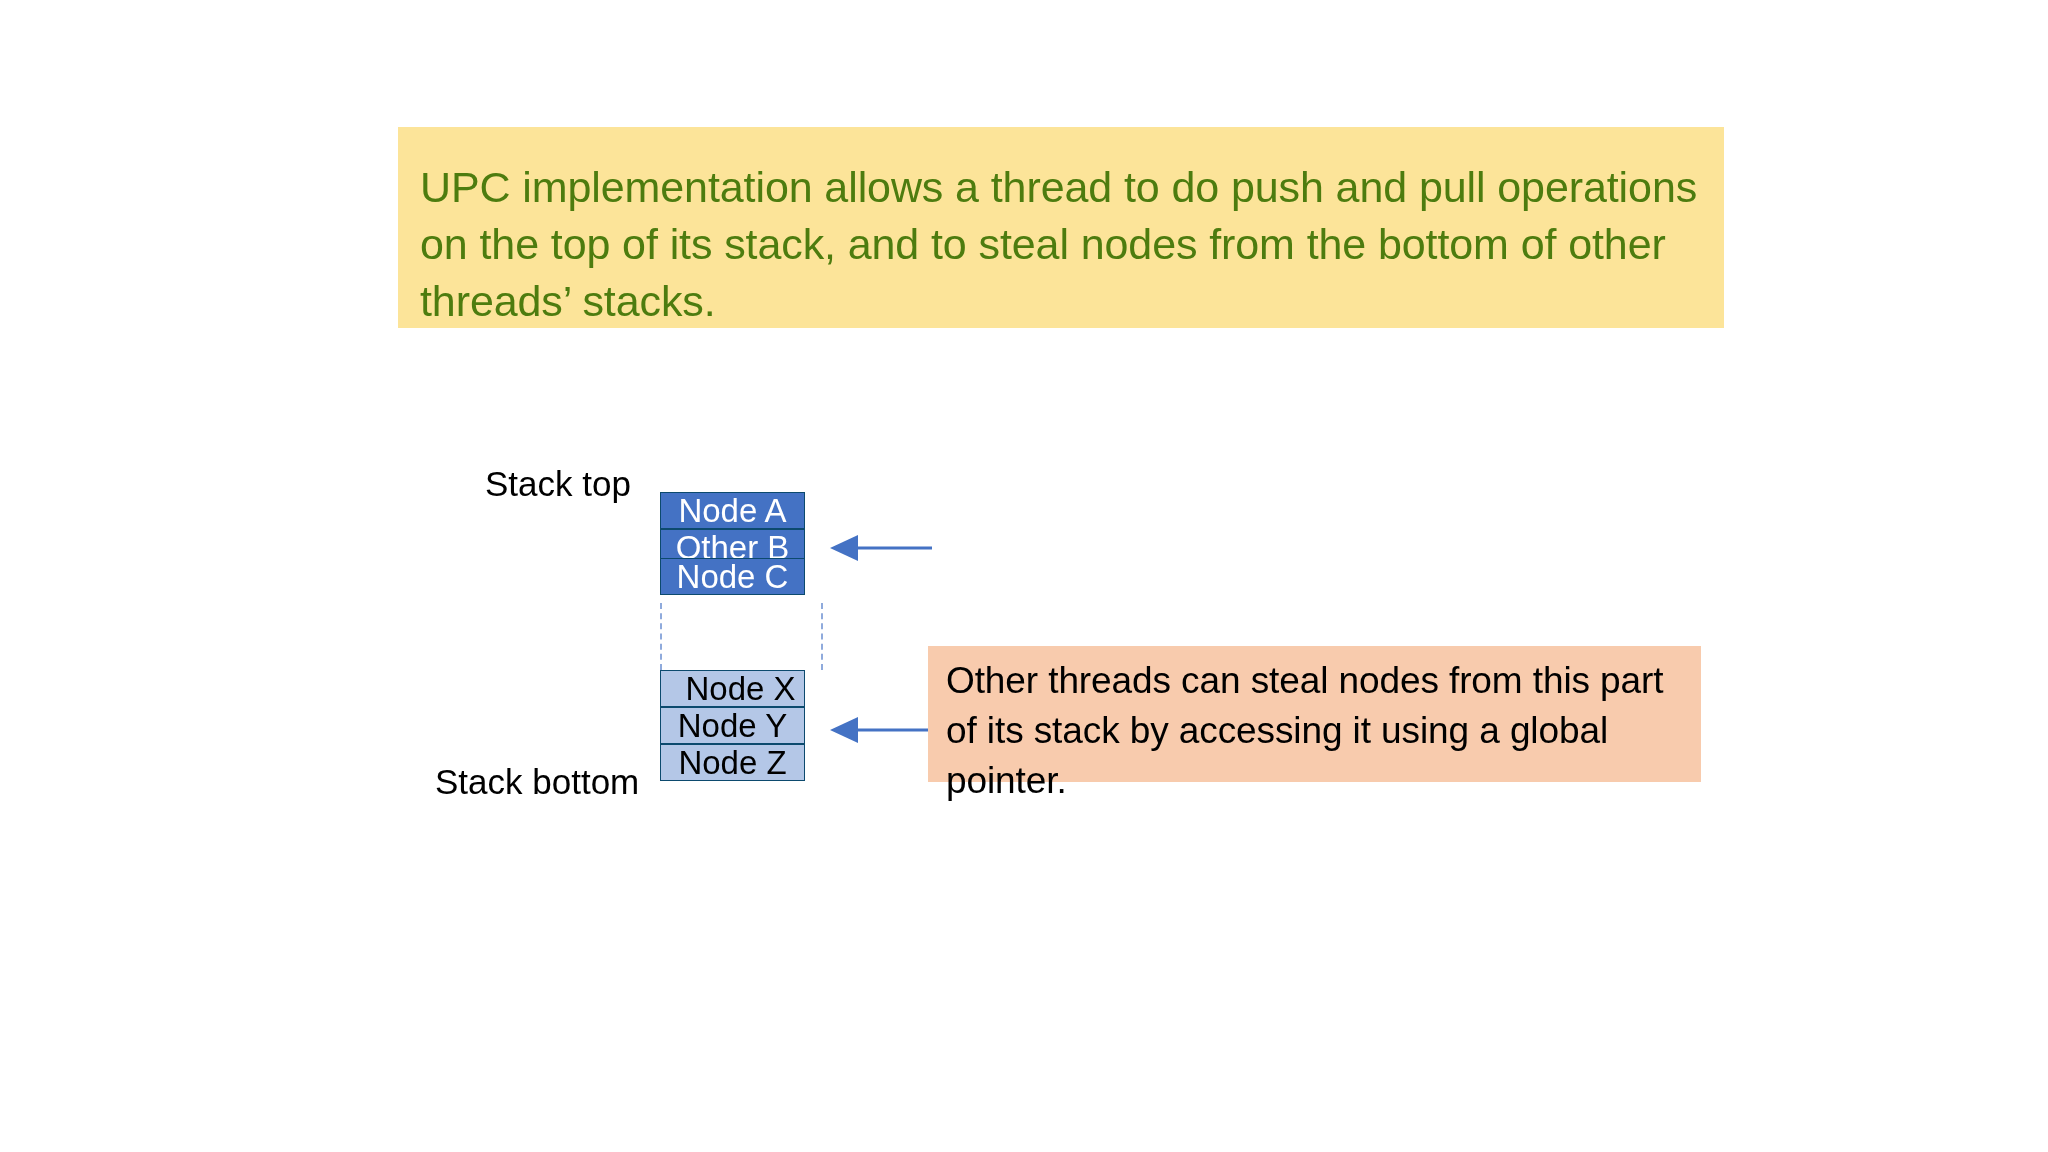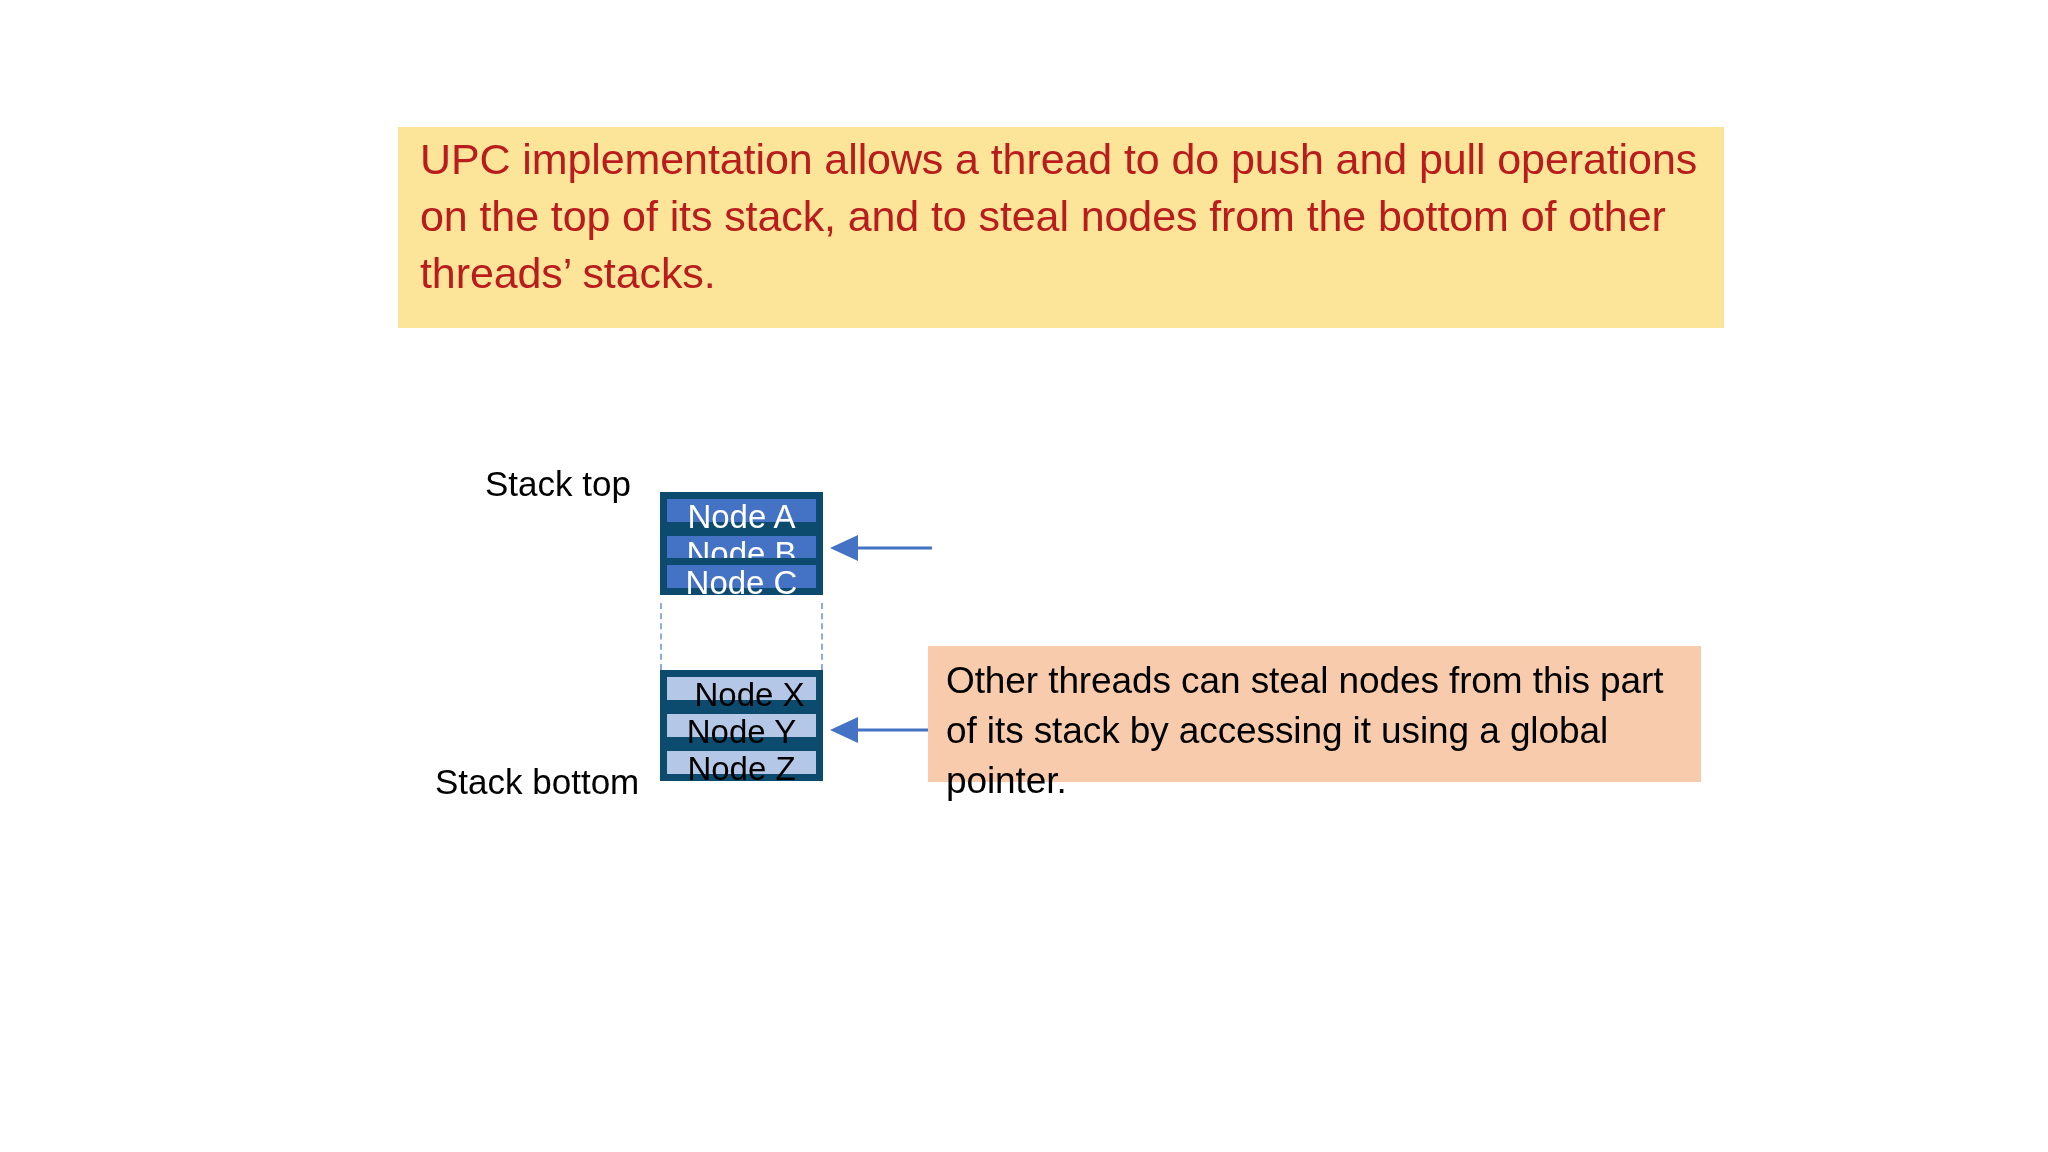--- a/index.html
+++ b/index.html
@@ -20,25 +20,25 @@
     position: absolute;
     inset: 0;
     background: #ffffff;
   }
 
   
   .banner {
     position: absolute;
     background: #FCE499;
     box-sizing: border-box;
-    padding: 4px 22px 10px 22px;
+    padding: 32px 22px 10px 22px;
     font-size: 43px;
     line-height: 1.32;
     letter-spacing: -0.1px;
-    color: #b91c1c;
+    color: #4d7c0f;
   }
   .banner-top {
     left: 398px;
     top: 127px;
     width: 1326px;
     height: 201px;
   }
   .banner-bottom {
     left: 398px;
     top: 917px;
@@ -74,24 +74,24 @@
   .stack-wrap {
     position: absolute;
     left: 660px;
     top: 492px;
     width: 163px;
     height: 293px;
   }
   .node {
     position: absolute;
     left: 0;
-    width: 163px;
+    width: 145px;
     height: 37px;
     box-sizing: border-box;
-    border: 7px solid #0c4a6e;
+    border: 1px solid #0c4a6e;
     font-size: 33px;
     line-height: 35px;
     text-align: center;
     white-space: nowrap;
   }
   .node-top {
     background: #4472C4;
     color: #ffffff;
   }
   .node-bottom {
@@ -157,21 +157,21 @@
 <div class="slide">
 
   <div class="banner banner-top">UPC implementation allows a thread to do push and pull operations on the top of its stack, and to steal nodes from the bottom of other threads’ stacks.</div>
 
   <div class="stack-label label-top">Stack top</div>
 
   <div class="stack-label label-bottom">Stack bottom</div>
 
   <div class="stack-wrap">
     <div class="node node-top n0">Node A</div>
-    <div class="node node-top n1">Node B</div>
+    <div class="node node-top n1">Other B</div>
     <div class="node node-top n2">Node C</div>
 
     <div class="gap"></div>
 
     <div class="node node-bottom n3">Node X</div>
     <div class="node node-bottom n4">Node Y</div>
     <div class="node node-bottom n5">Node Z</div>
   </div>
 
   <div class="arrow arrow-1">

